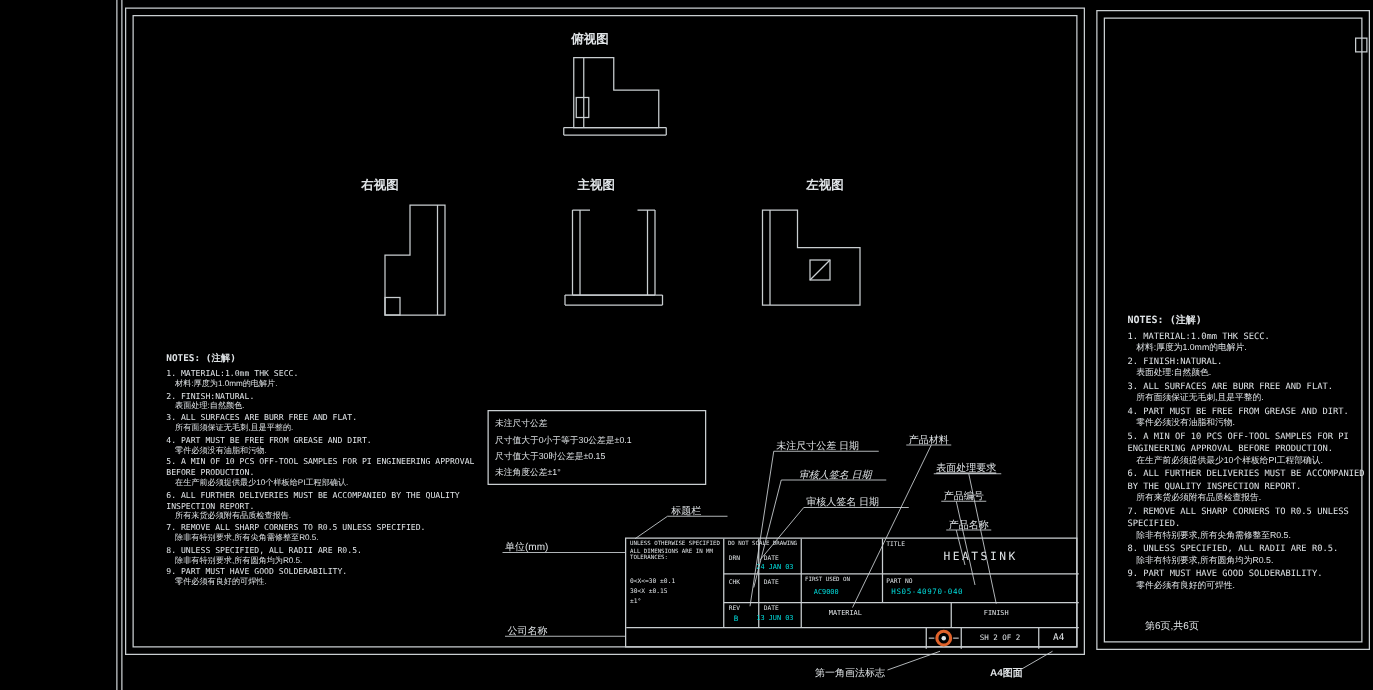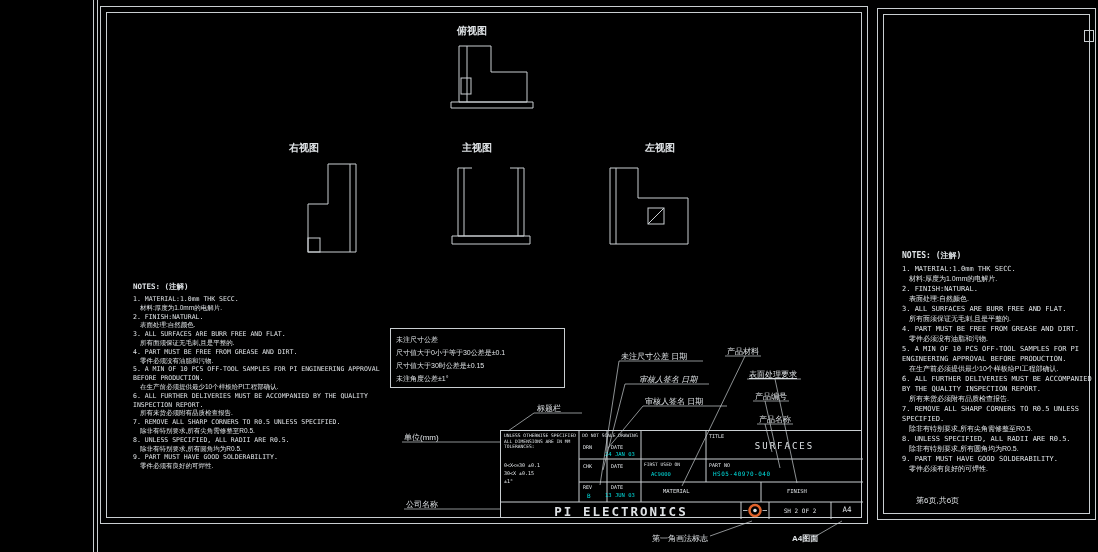--- a/index.html
+++ b/index.html
@@ -182,29 +182,28 @@
     <div class="tb-txt t5" style="left:110px;top:13px;">DATE</div>
     <div class="tb-txt t55 cyan" style="left:104px;top:20px;">24 JAN 03</div>
     <div class="tb-txt t5" style="left:82px;top:32px;">CHK</div>
     <div class="tb-txt t5" style="left:110px;top:32px;">DATE</div>
     <div class="tb-txt t5" style="left:82px;top:53px;">REV</div>
     <div class="tb-txt t6 cyan" style="left:86px;top:61px;">B</div>
     <div class="tb-txt t5" style="left:110px;top:53px;">DATE</div>
     <div class="tb-txt t55 cyan" style="left:104px;top:61px;">13 JUN 03</div>
 
     <div class="tb-txt t5" style="left:208px;top:2px;">TITLE</div>
-    <div class="tb-txt" style="left:205px;top:10px;width:157px;text-align:center;font-size:9px;letter-spacing:2px;">SURFACES</div>
+    <div class="tb-txt" style="left:205px;top:10px;width:157px;text-align:center;font-size:9px;letter-spacing:2px;">HEATSINK</div>
     <div class="tb-txt t42" style="left:143px;top:31px;">FIRST USED ON</div>
     <div class="tb-txt t55 cyan" style="left:150px;top:40px;">AC9000</div>
     <div class="tb-txt t5" style="left:208px;top:31px;">PART NO</div>
     <div class="tb-txt t6 cyan" style="left:212px;top:39px;letter-spacing:0.5px;">HS05-40970-040</div>
     <div class="tb-txt t55" style="left:162px;top:57px;">MATERIAL</div>
     <div class="tb-txt t55" style="left:286px;top:57px;">FINISH</div>
 
-    <div class="tb-txt" style="left:0;top:73px;width:240px;text-align:center;font-size:12.5px;font-weight:bold;letter-spacing:2px;">PI ELECTRONICS</div>
     <svg style="left:242px;top:72px;" width="24" height="15">
       <line x1="0" y1="7.5" x2="4.5" y2="7.5" stroke="#dfe3e6" stroke-width="0.8"></line>
       <line x1="19.5" y1="7.5" x2="24" y2="7.5" stroke="#dfe3e6" stroke-width="0.8"></line>
       <circle cx="12" cy="7.5" r="5.5" fill="none" stroke="#e0622a" stroke-width="2.5"></circle>
       <circle cx="12" cy="7.5" r="1.8" fill="#dfe3e6"></circle>
     </svg>
     <div class="tb-txt t6" style="left:268px;top:76px;width:62px;text-align:center;">SH 2 OF 2</div>
     <div class="tb-txt" style="left:330px;top:74px;width:32px;text-align:center;font-size:7.5px;">A4</div>
   </div>
 

